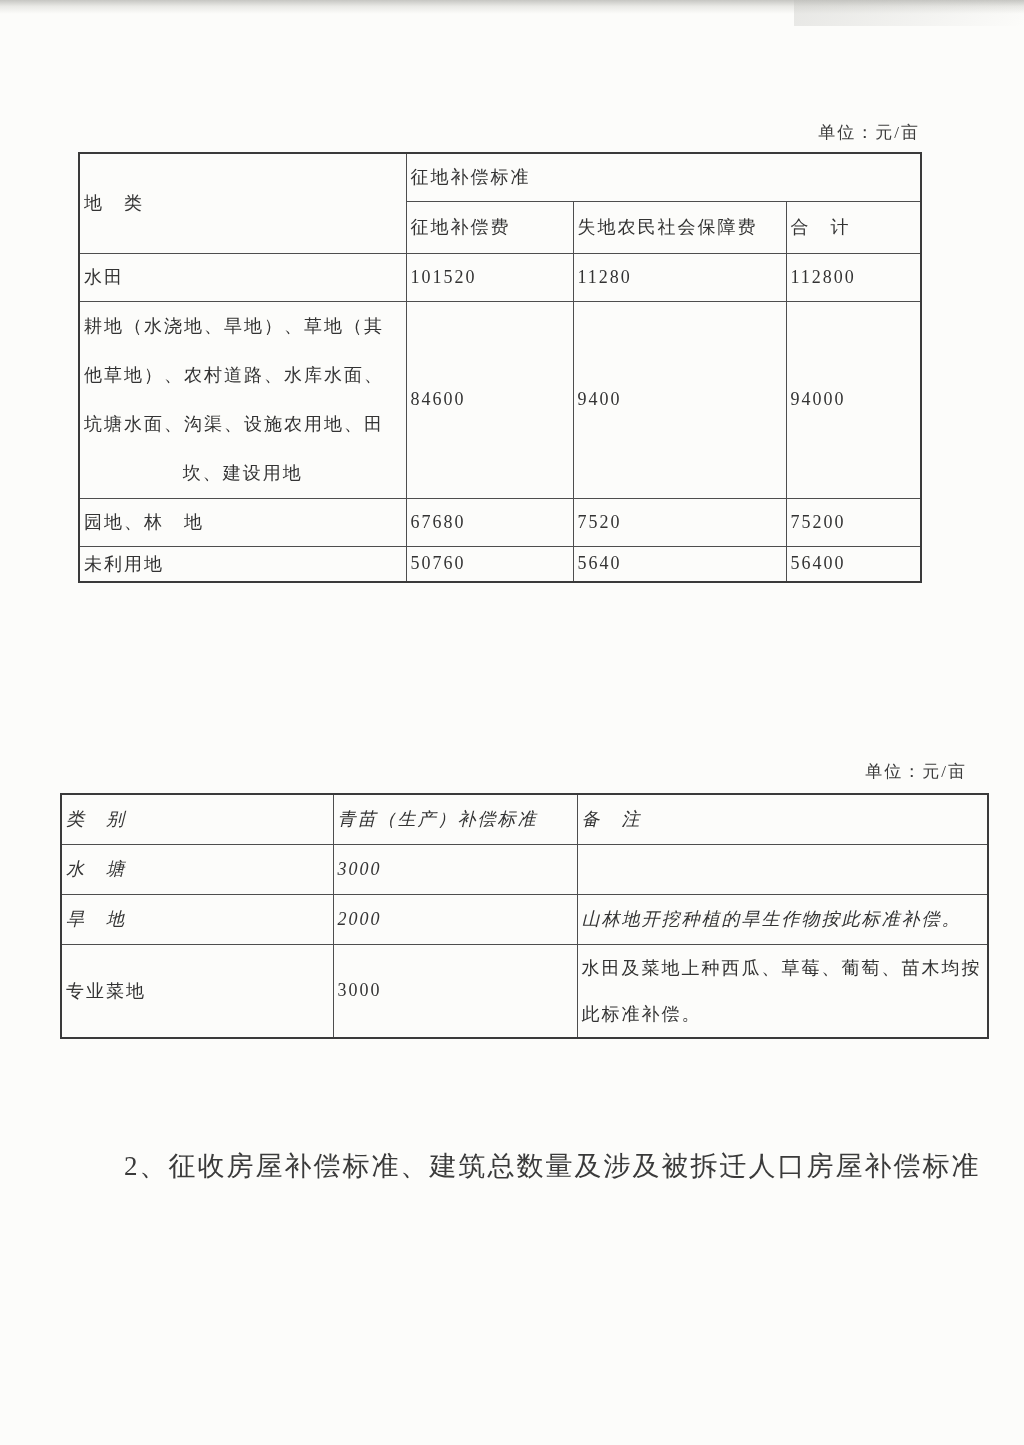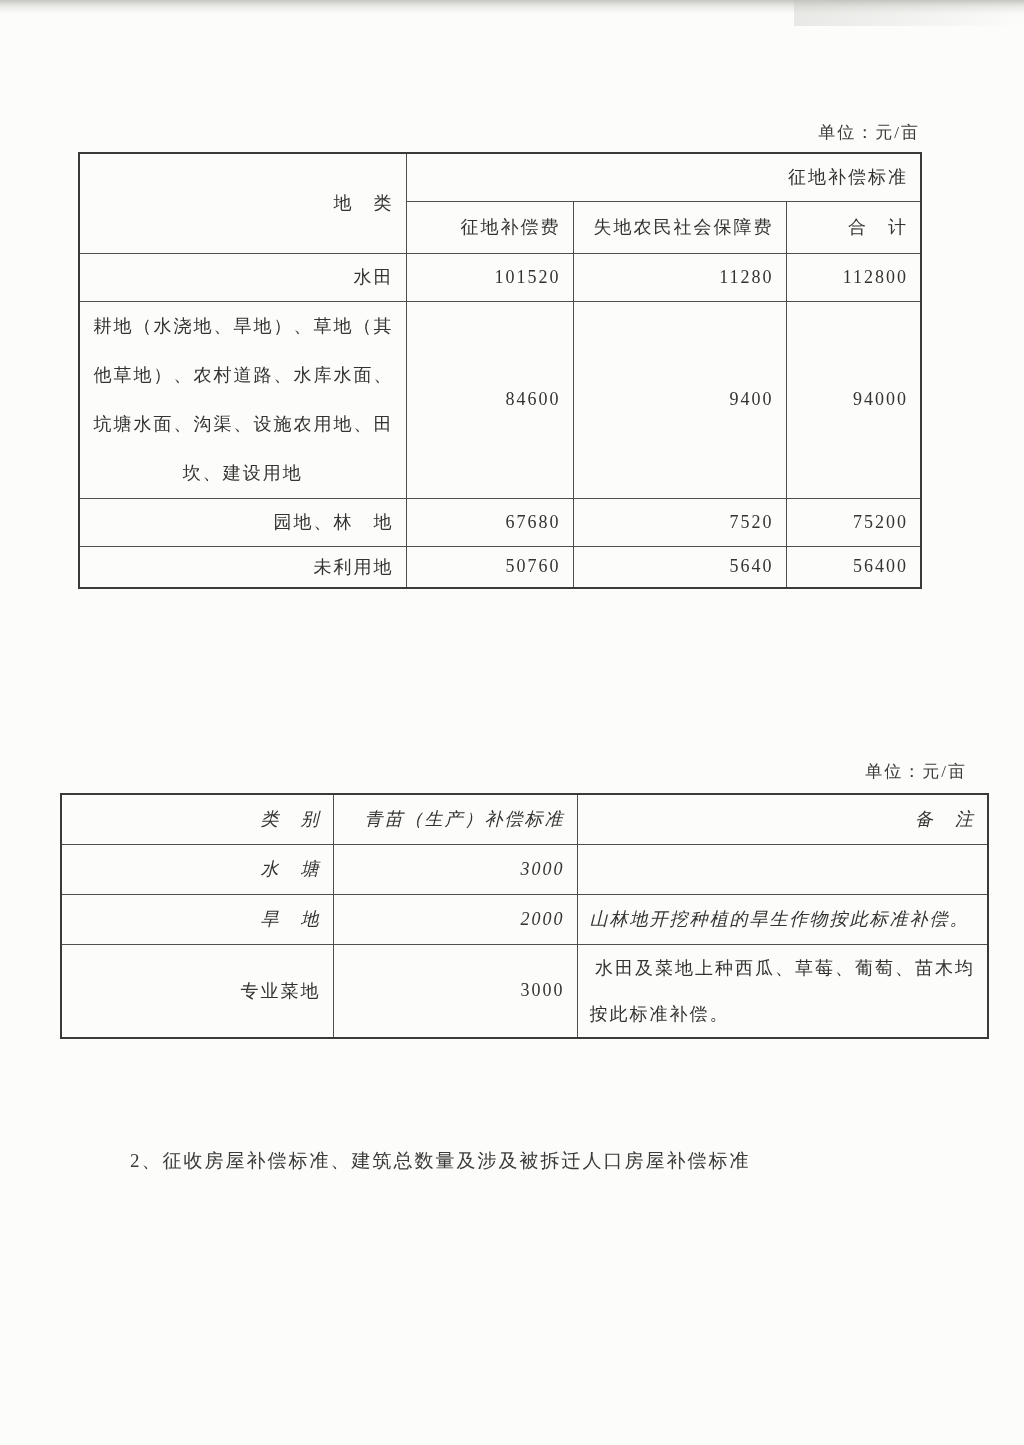--- a/index.html
+++ b/index.html
@@ -36,26 +36,26 @@
   .unit-label.u2 { top: 760px; right: 57px; }
 
   table.doc-table {
     position: absolute;
     border-collapse: collapse;
     table-layout: fixed;
     background: transparent;
   }
   table.doc-table td {
     border: 1px solid #4e4e4e;
-    text-align: right;
+    text-align: left;
     vertical-align: middle;
     font-size: 18px;
     letter-spacing: 2px;
     color: #333;
-    padding: 0 12px;
+    padding: 0 4px;
     overflow: hidden;
   }
   table.t1 {
     left: 78px; top: 152px;
     width: 842px;
     border: 2px solid #3a3a3a;
   }
   table.t2 {
     left: 60px; top: 793px;
     width: 927px;
@@ -76,33 +76,33 @@
   }
   td.remark-cell {
     text-align: left;
     text-align-last: left;
     padding: 6px 6px 6px 13px;
     line-height: 46px;
     letter-spacing: 1.5px;
   }
   .section-heading {
     position: absolute;
-    left: 130px; top: 1148px;
-    font-size: 19px;
+    left: 124px; top: 1148px;
+    font-size: 27px;
     letter-spacing: 2px;
     color: #3a3a3a;
     white-space: nowrap;
     text-align: center;
   }
   
   .t1 .r-h1 td { height: 48px; }
   .t1 .r-h2 td { height: 52px; }
   .t1 .r-std td { height: 48px; }
   .t1 .r-big td { height: 197px; }
-  .t1 .r-last td { height: 42px; }
+  .t1 .r-last td { height: 36px; }
   
   .t2 .r-50 td { height: 50px; font-style: italic; }
   .t2 .r-100 td { height: 72px; }
 </style>
 </head>
 <body>
 
 <div class="scan-top-edge"></div>
 <div class="scan-corner"></div>
 

